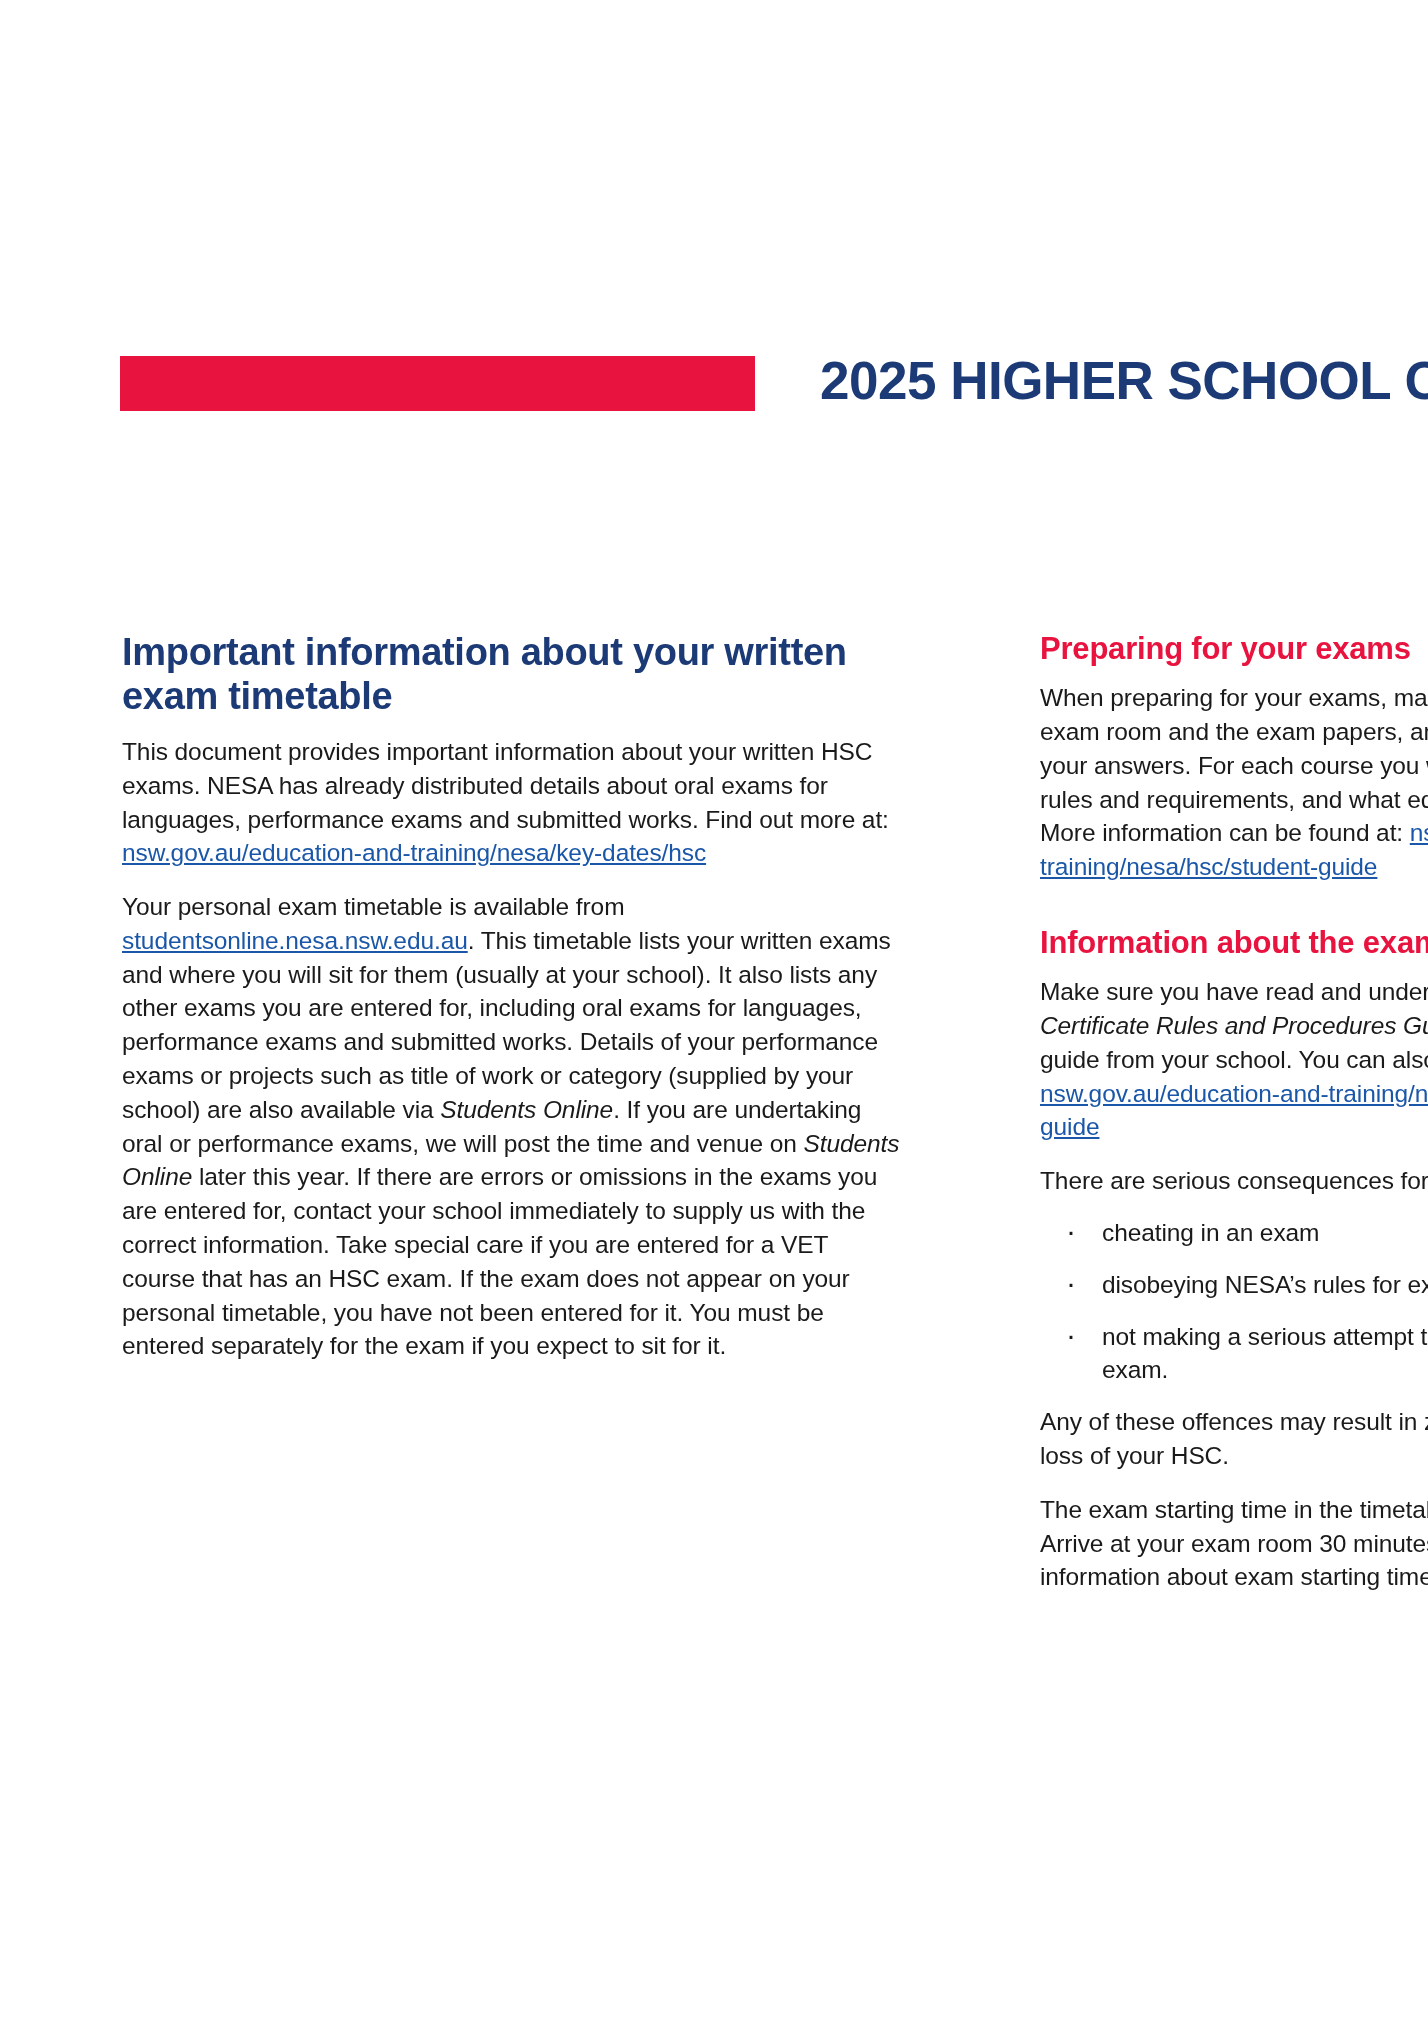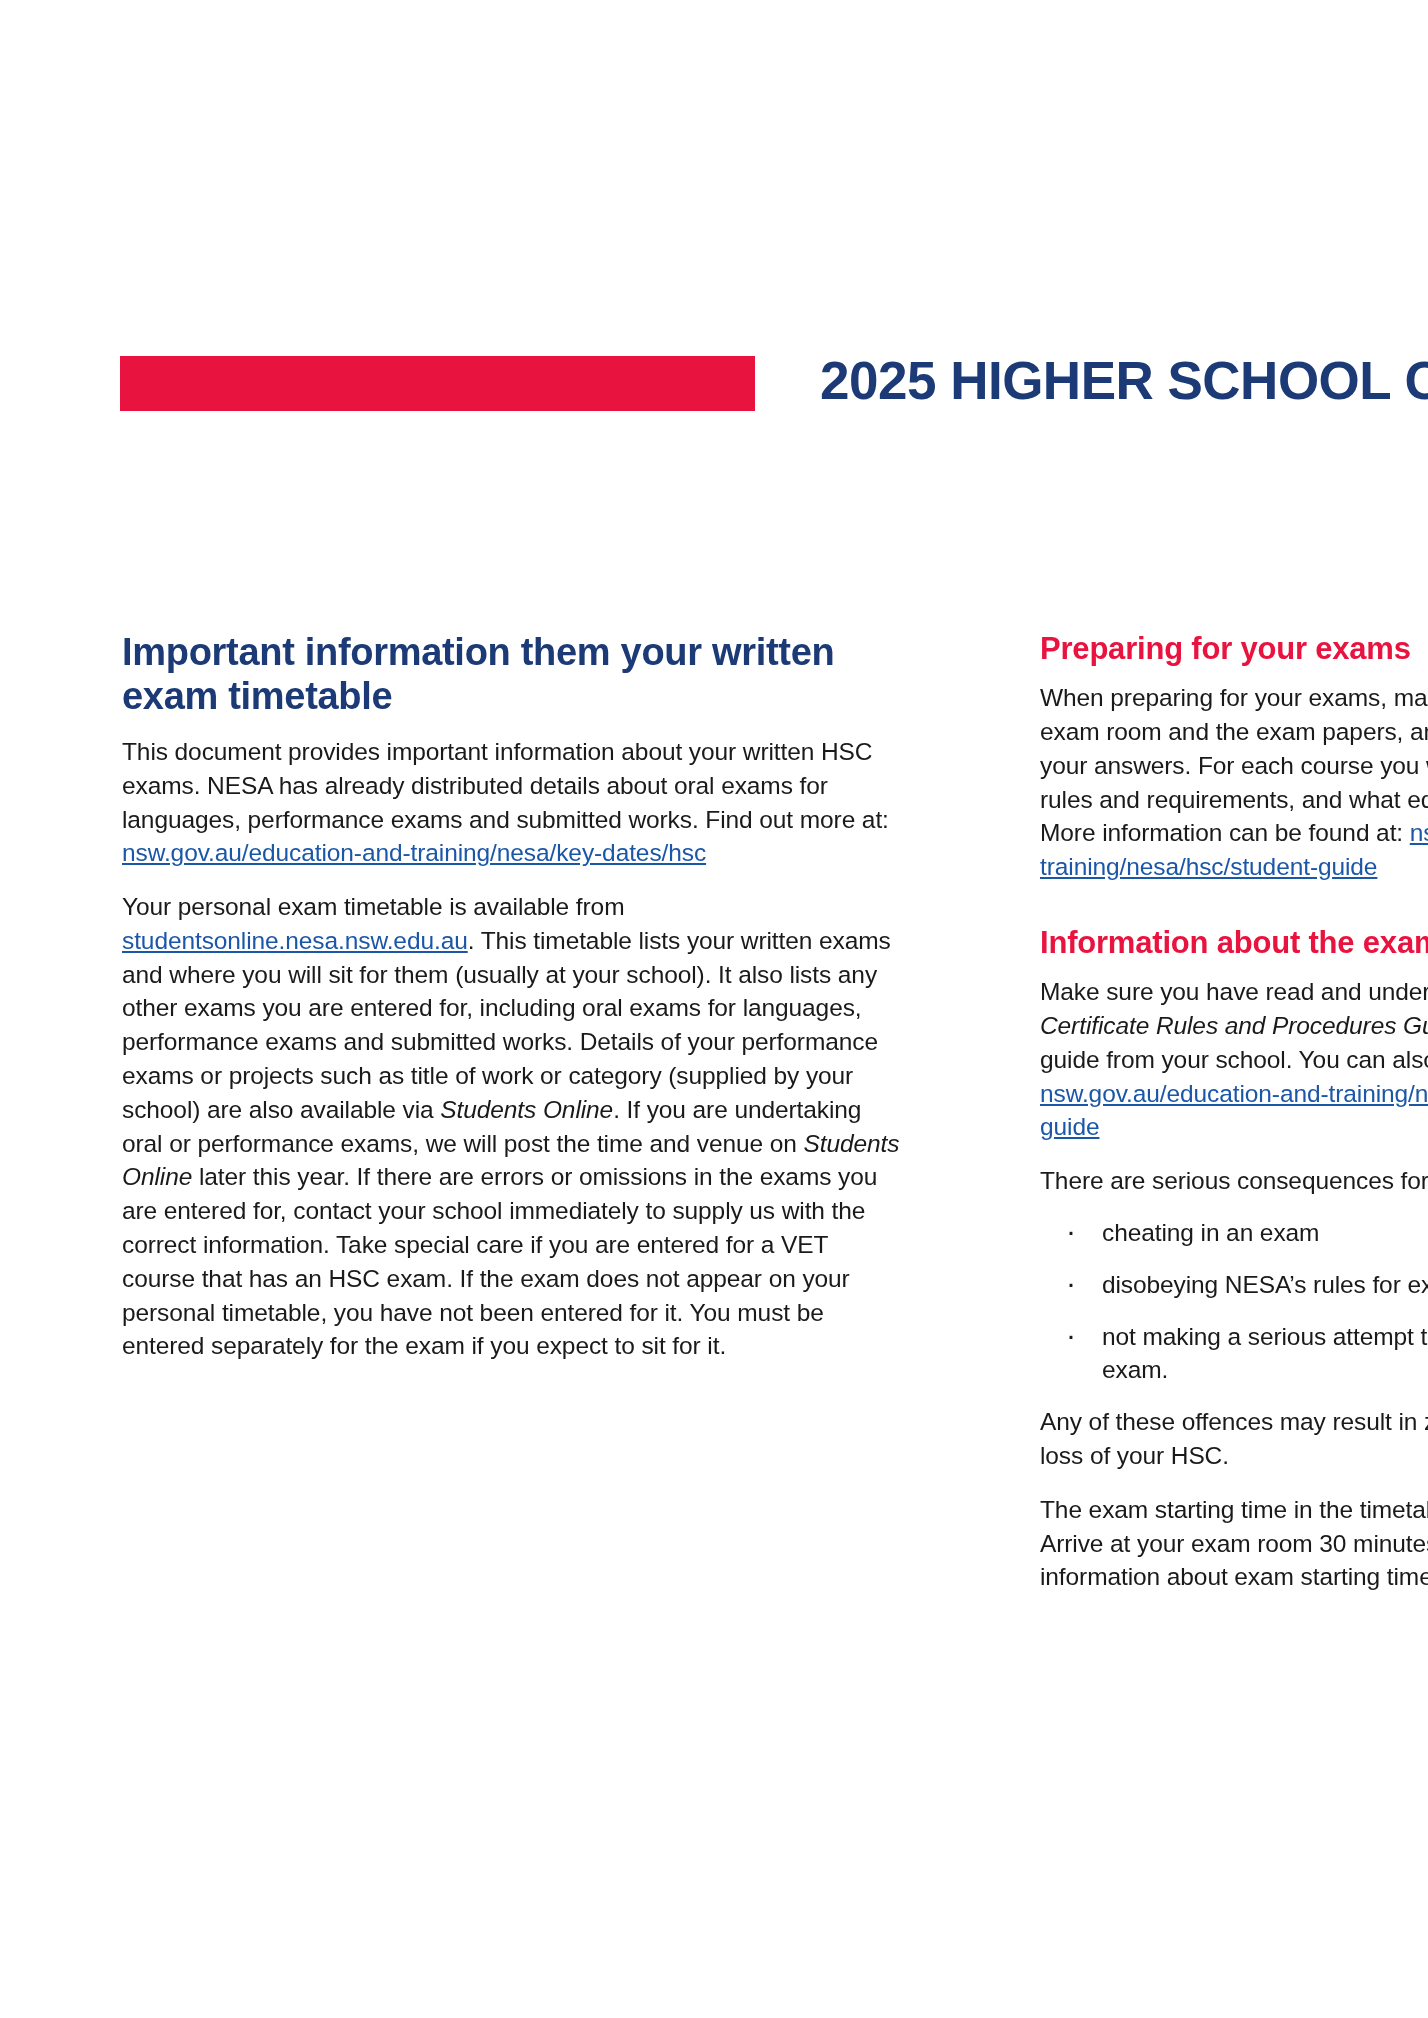--- a/index.html
+++ b/index.html
@@ -170,21 +170,21 @@
 <body>
 
 <div class="page">
 
 
   <div class="title-bar"></div>
   <div class="doc-title">2025 HIGHER SCHOOL CERTIFICATE WRITTEN EXAMINATION TIMETABLE</div>
 
   <div class="col col-left">
 
-    <h1 class="blue-heading">Important information them your written exam timetable</h1>
+    <h1 class="blue-heading">Important information about your written exam timetable</h1>
 
     <p class="body"><span>This document provides important information about your written HSC exams. NESA has already distributed details about oral exams for languages, performance exams and submitted works. Find out more at: </span><a class="lnk" href="#">nsw.gov.au/education-and-training/nesa/key-dates/hsc</a></p>
 
 
     <p class="body tight"><span>Your personal exam timetable is available from </span><a class="lnk" href="#">studentsonline.nesa.nsw.edu.au</a><span>. This timetable lists your written exams and where you will sit for them (usually at your school). It also lists any other exams you are entered for, including oral exams for languages, performance exams and submitted works. Details of your performance exams or projects such as title of work or category (supplied by your school) are also available via </span><span class="ital">Students Online</span><span>. If you are undertaking oral or performance exams, we will post the time and venue on </span><span class="ital">Students Online</span><span> later this year. If there are errors or omissions in the exams you are entered for, contact your school immediately to supply us with the correct information. Take special care if you are entered for a VET course that has an HSC exam. If the exam does not appear on your personal timetable, you have not been entered for it. You must be entered separately for the exam if you expect to sit for it.</span></p>
 
   </div>
 
   <div class="col col-right">
 

